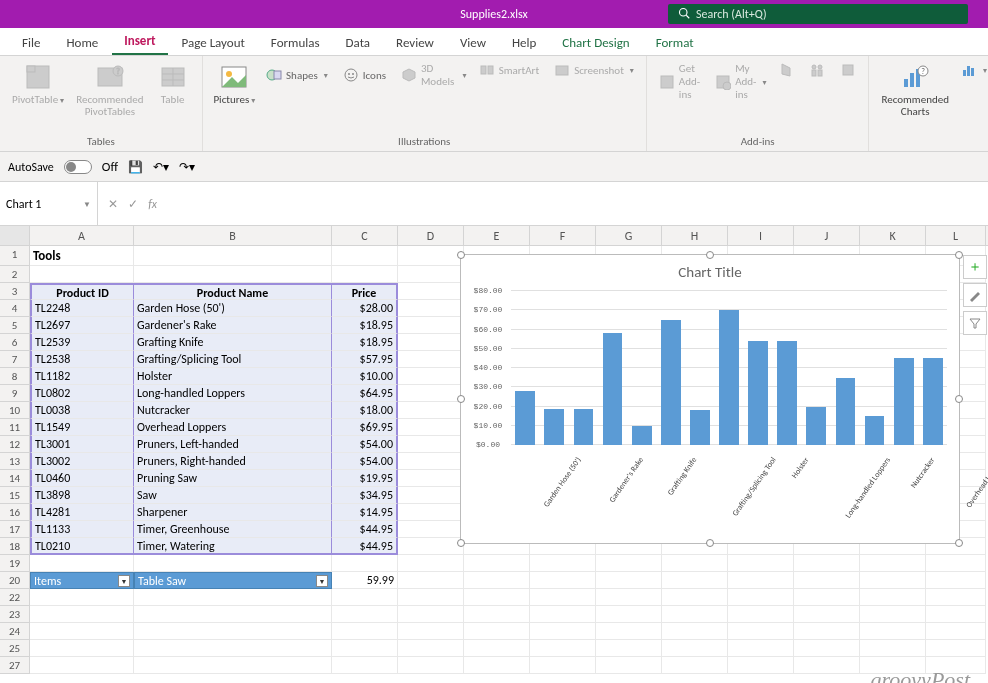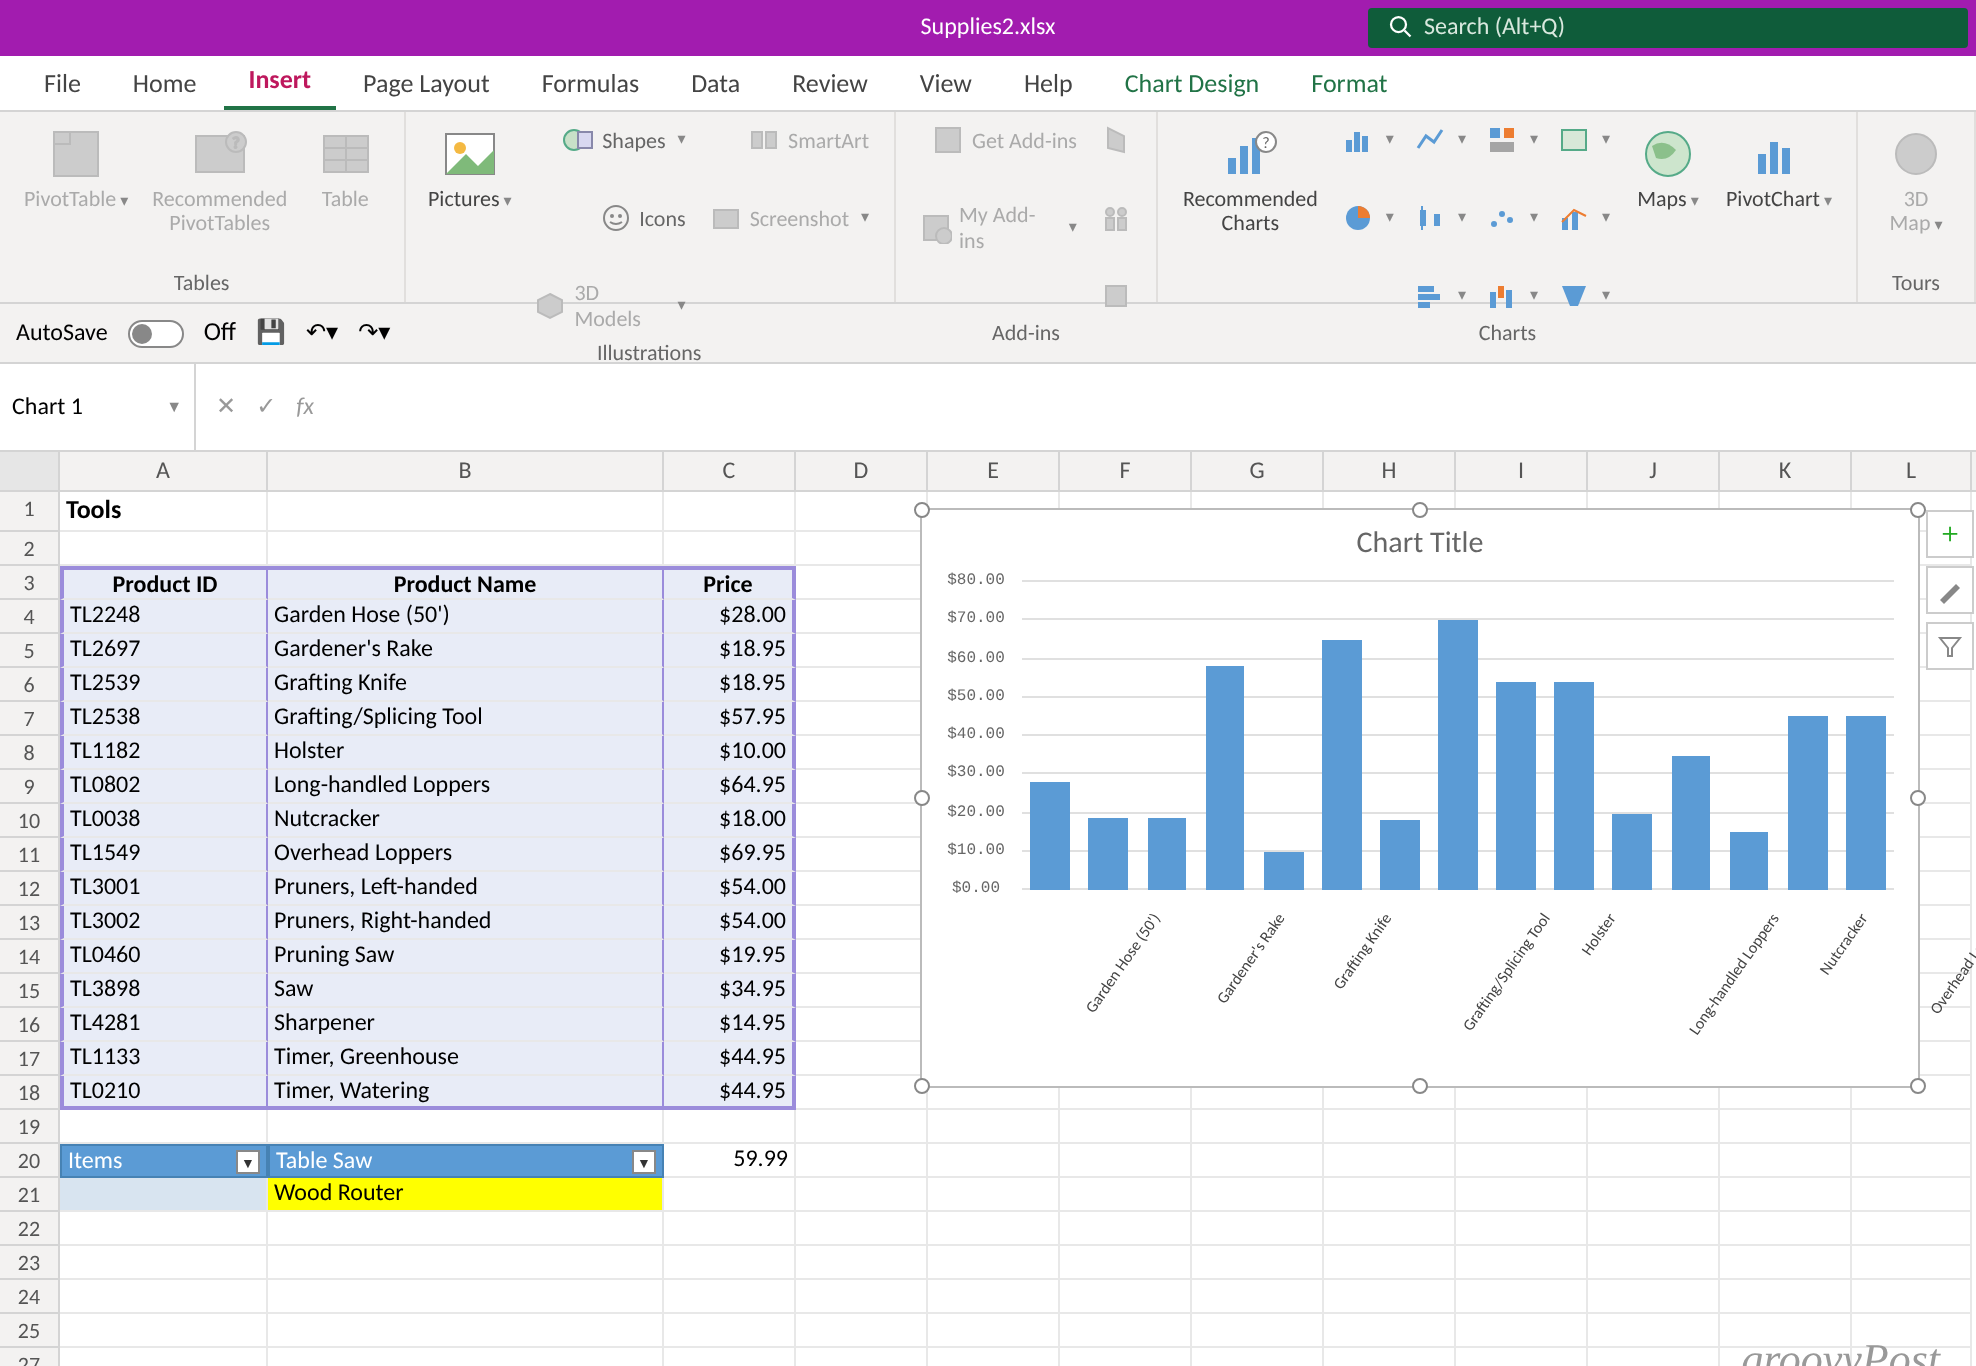--- a/index.html
+++ b/index.html
@@ -1,37 +1,37 @@
 <!DOCTYPE html>
 <html><head>
 <meta charset="utf-8">
 <style>
 * { box-sizing: border-box; margin: 0; padding: 0; font-family: "Segoe UI", Calibri, Arial, sans-serif; }
 body { background: #fff; width: 988px; height: 683px; overflow: hidden; position: relative; }
 
 .titlebar { height: 28px; background: #a21caf; display: flex; align-items: center; color: #fff; font-size: 12px; position: relative; }
 .titlebar .fname { position:absolute; left:50%; transform:translateX(-50%); }
-.titlebar .search { position:absolute; right:4px; background:#0f5c3a; padding:3px 10px; border-radius:2px; display:flex; align-items:flex-start; gap:6px; width:300px; color:#d9e8de;}
+.titlebar .search { position:absolute; right:20px; background:#0f5c3a; padding:3px 10px; border-radius:2px; display:flex; align-items:flex-start; gap:6px; width:300px; color:#d9e8de;}
 .titlebar .search svg { width:12px; height:12px; }
 
 .ribtabs { height: 28px; background:#fff; border-bottom:1px solid #d4d4d4; display:flex; align-items:flex-end; padding-left:10px; gap:2px;}
 .ribtabs .tab { padding:5px 12px; font-size:13px; color:#444; cursor:pointer;}
 .ribtabs .tab.sel { color:#be185d; border-bottom:2px solid #217346; font-weight:600;}
 .ribtabs .tab.ctx { color:#217346; }
 
 .ribbon { height: 96px; background:#f3f2f1; border-bottom:1px solid #d4d4d4; display:flex; font-size:11px; color:#444;}
 .ribgroup { border-right:1px solid #e1dfdd; padding:4px 8px 0 8px; display:flex; flex-direction:column; justify-content:space-between;}
 .ribgroup .controls { display:flex; gap:4px; align-items:flex-start;}
 .ribgroup .glabel { text-align:center; font-size:11px; color:#666; padding:2px 0 3px;}
 .rbtn-lg { display:flex; flex-direction:column; align-items:center; gap:2px; padding:2px 4px; cursor:pointer; min-width:42px;}
 .rbtn-lg .ico { width:30px; height:30px; display:flex; align-items:center; justify-content:center;}
 .rbtn-lg .lbl { font-size:11px; text-align:center; line-height:1.1;}
 .rbtn-sm { display:flex; align-items:center; gap:4px; padding:2px 4px; cursor:pointer; font-size:11px; color:#666;}
 .rbtn-sm .ico { width:16px; height:16px; display:flex; align-items:center; justify-content:center;}
-.vstack { display:flex; flex-direction:column; gap:19px;align-items:flex-end;}
+.vstack { display:flex; flex-direction:row; gap:7px;}
 .hstack { display:flex; gap:2px;}
 .caret::after { content:"▾"; font-size:8px; color:#888; margin-left:2px;}
 .dim { color:#aaa; }
 .dim .ico svg * { stroke:#bbb; fill:#ccc;}
 
 .qat { height:30px; background:#f3f2f1; border-bottom:1px solid #d4d4d4; display:flex; align-items:center; padding:0 8px; gap:10px; font-size:12px;}
 .qat .toggle { border:1px solid #888; border-radius:8px; width:28px; height:14px; position:relative; background:#fff;}
 .qat .toggle::after { content:""; position:absolute; width:10px; height:10px; border-radius:50%; background:#888; top:1px; left:1px;}
 
 .fxbar { height:44px; border-bottom:1px solid #d4d4d4; display:flex; align-items:center; font-size:12px;}
@@ -751,35 +751,20 @@
         <div class="cell wE"></div>
         <div class="cell wF"></div>
         <div class="cell wG"></div>
         <div class="cell wH"></div>
         <div class="cell wI"></div>
         <div class="cell wJ"></div>
         <div class="cell wK"></div>
         <div class="cell wL"></div>
       </div>
       <div class="row ">
-        <div class="rowh">21</div>
-        <div class="cell wA" style="background:#d8e4f0"></div>
-        <div class="cell wB yellow">Wood Router</div>
-        <div class="cell wC"></div>
-        <div class="cell wD"></div>
-        <div class="cell wE"></div>
-        <div class="cell wF"></div>
-        <div class="cell wG"></div>
-        <div class="cell wH"></div>
-        <div class="cell wI"></div>
-        <div class="cell wJ"></div>
-        <div class="cell wK"></div>
-        <div class="cell wL"></div>
-      </div>
-      <div class="row ">
         <div class="rowh">22</div>
         <div class="cell wA"></div>
         <div class="cell wB"></div>
         <div class="cell wC"></div>
         <div class="cell wD"></div>
         <div class="cell wE"></div>
         <div class="cell wF"></div>
         <div class="cell wG"></div>
         <div class="cell wH"></div>
         <div class="cell wI"></div>

